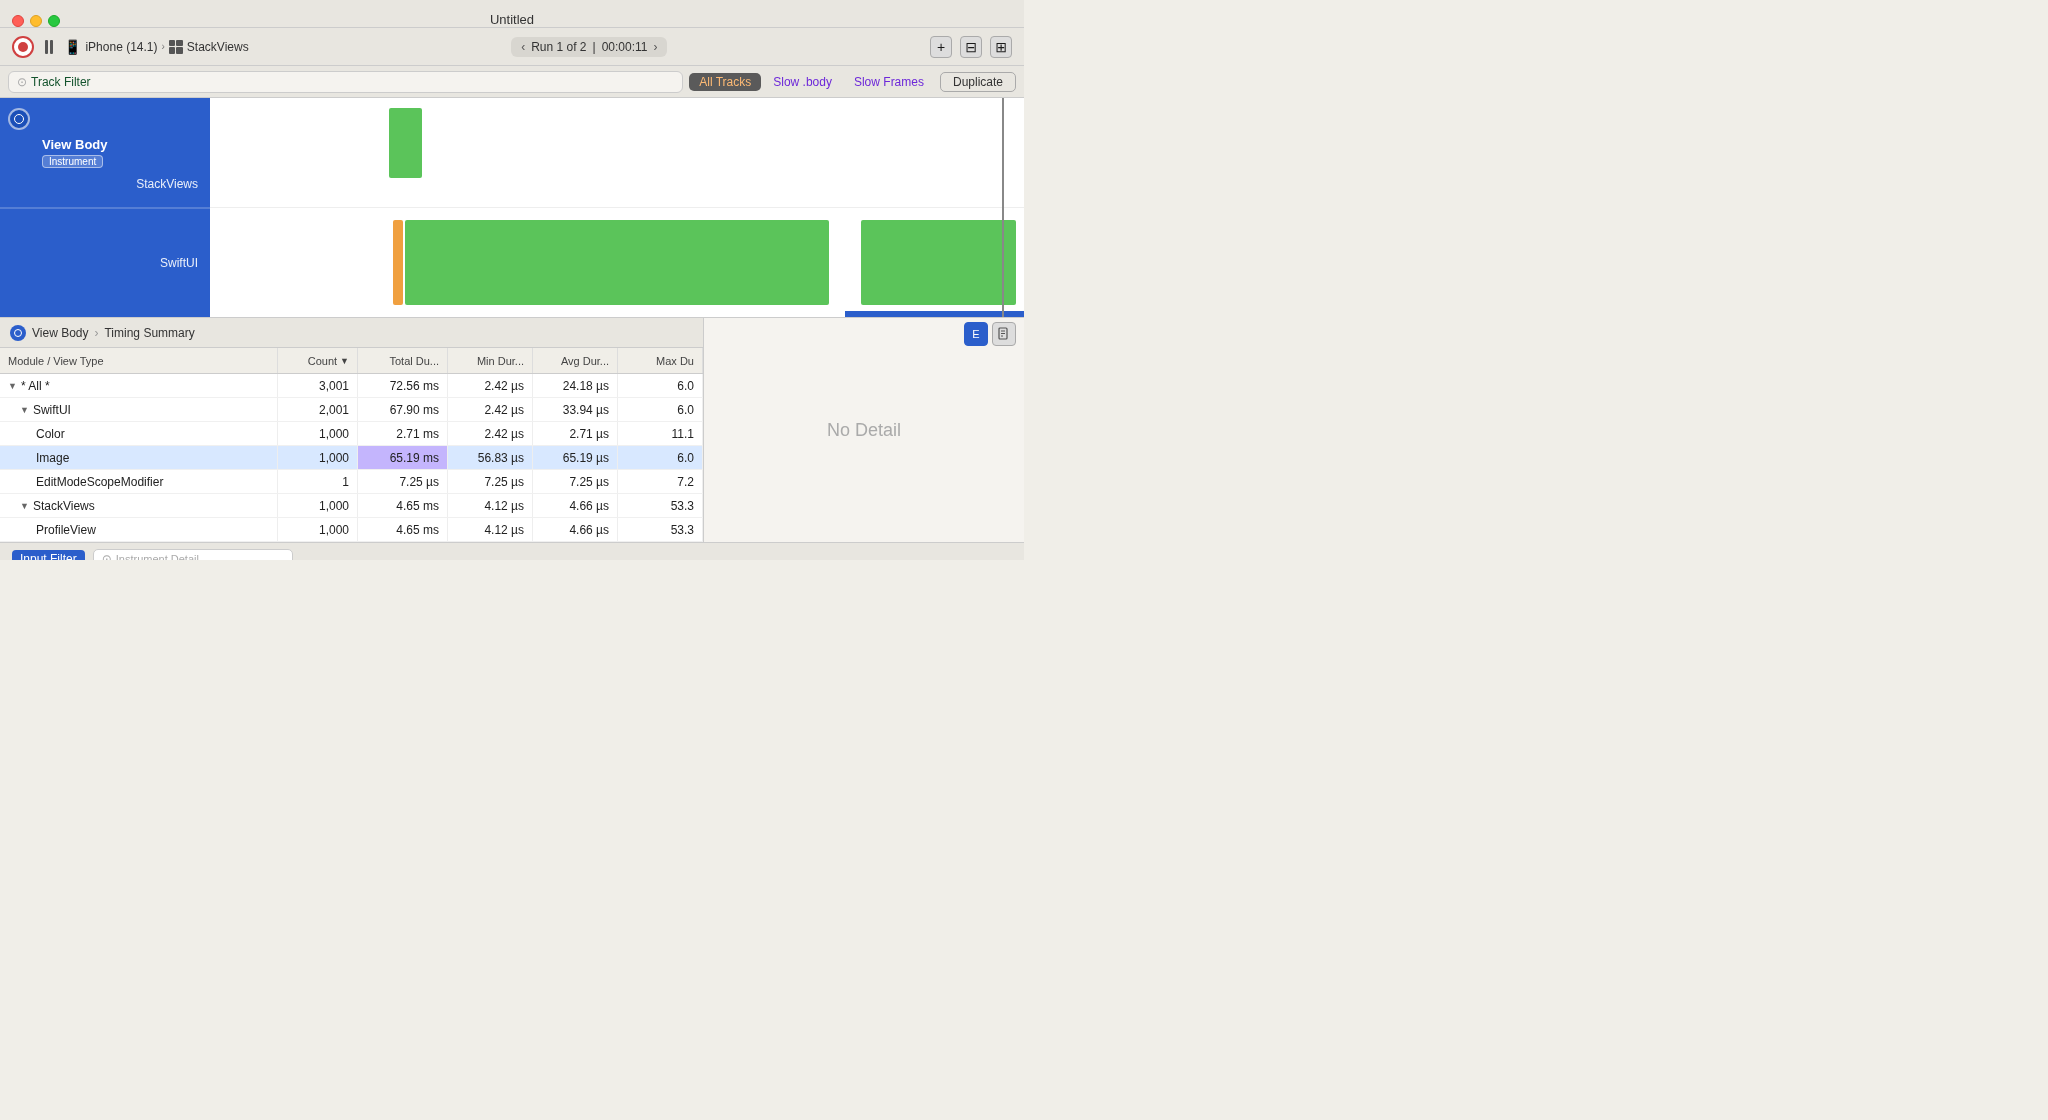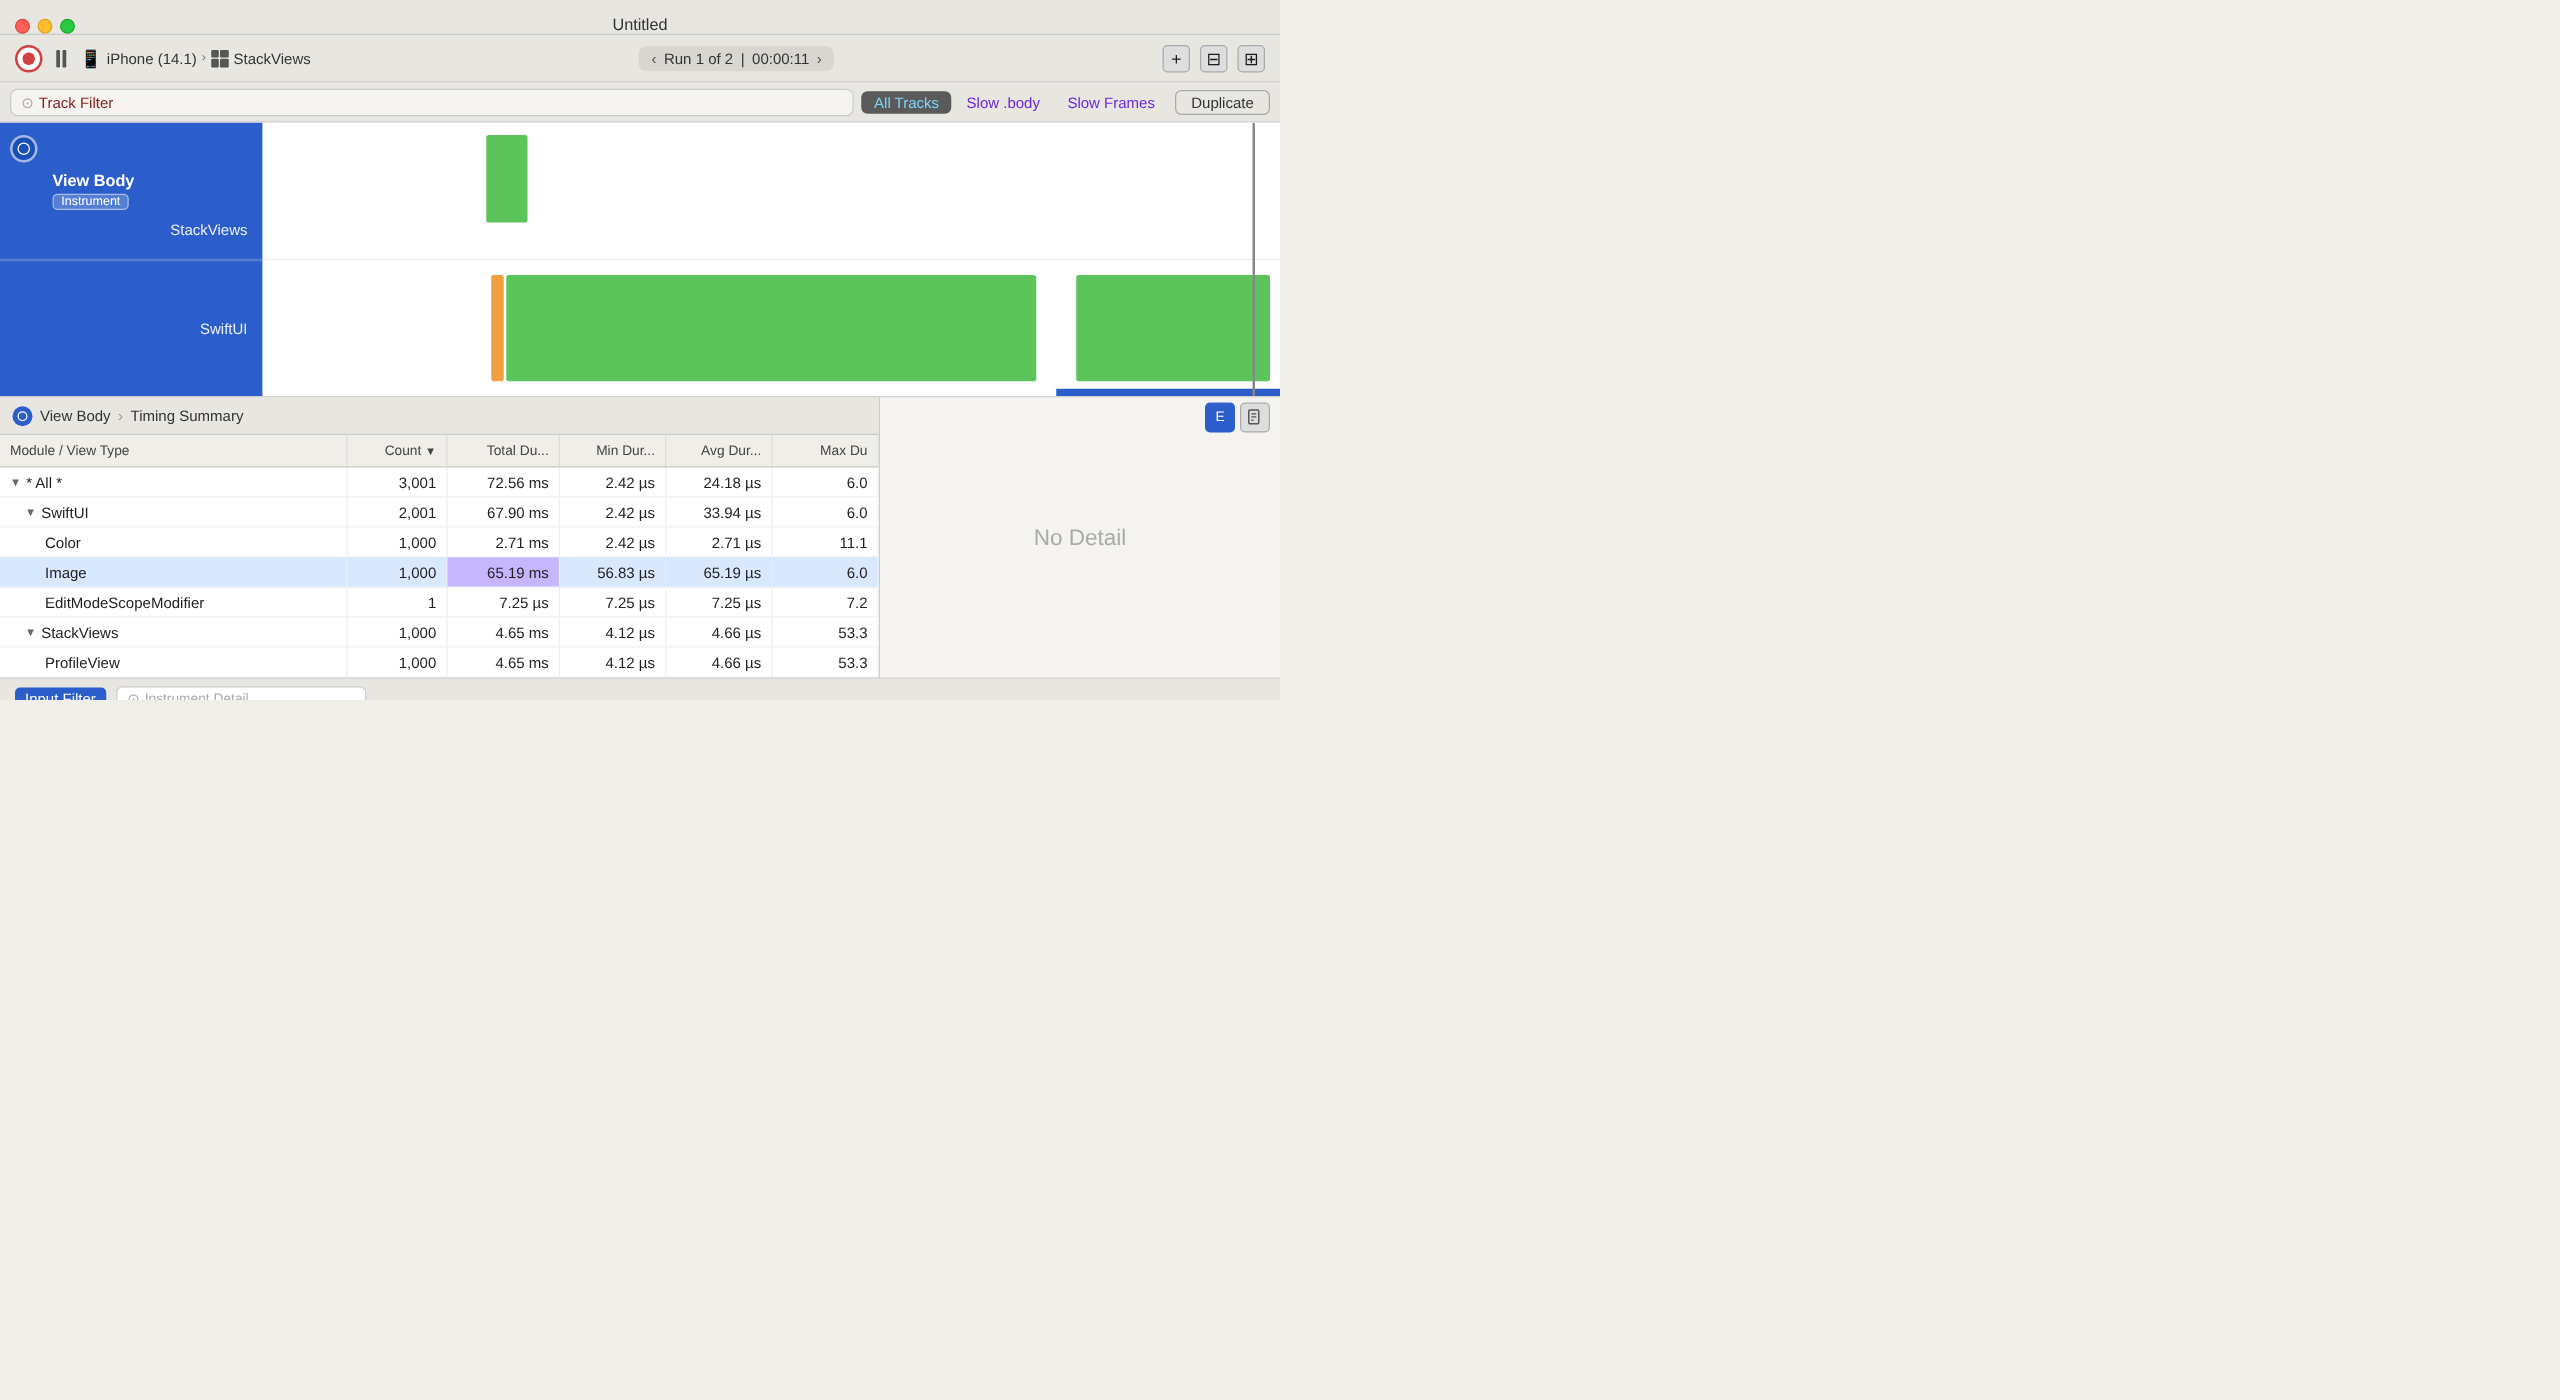--- a/index.html
+++ b/index.html
@@ -123,36 +123,36 @@
     }
     .filter-input {
       display: flex; align-items: center; gap: 4px;
       background: #f5f3ef;
       border: 1px solid #ccc;
       border-radius: 6px;
       padding: 2px 8px;
       flex: 1;
       height: 22px;
     }
-    .filter-placeholder { color: #7f1d1d; font-size: 12px; }
+    .filter-placeholder { color: #14532d; font-size: 12px; }
     .filter-tabs {
       display: flex; gap: 2px;
     }
     .filter-tab {
       padding: 2px 10px;
       border-radius: 5px;
       font-size: 12px;
       color: #6d28d9;
       cursor: pointer;
       background: transparent;
       border: none;
     }
     .filter-tab.active {
       background: #5a5a5a;
-      color: #7dd3fc;
+      color: #fdba74;
     }
     .duplicate-btn {
       margin-left: auto;
       padding: 2px 12px;
       border: 1px solid #aaa;
       border-radius: 5px;
       font-size: 12px;
       background: #e8e6e0;
       cursor: pointer;
       color: #333;

